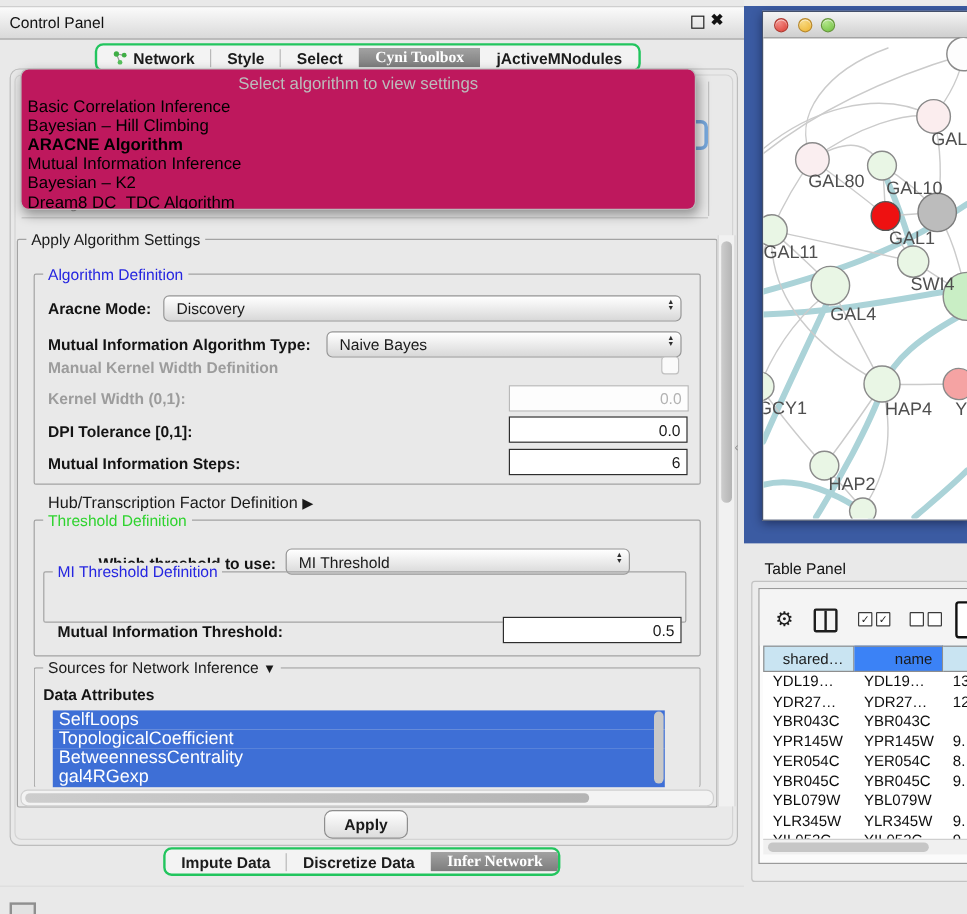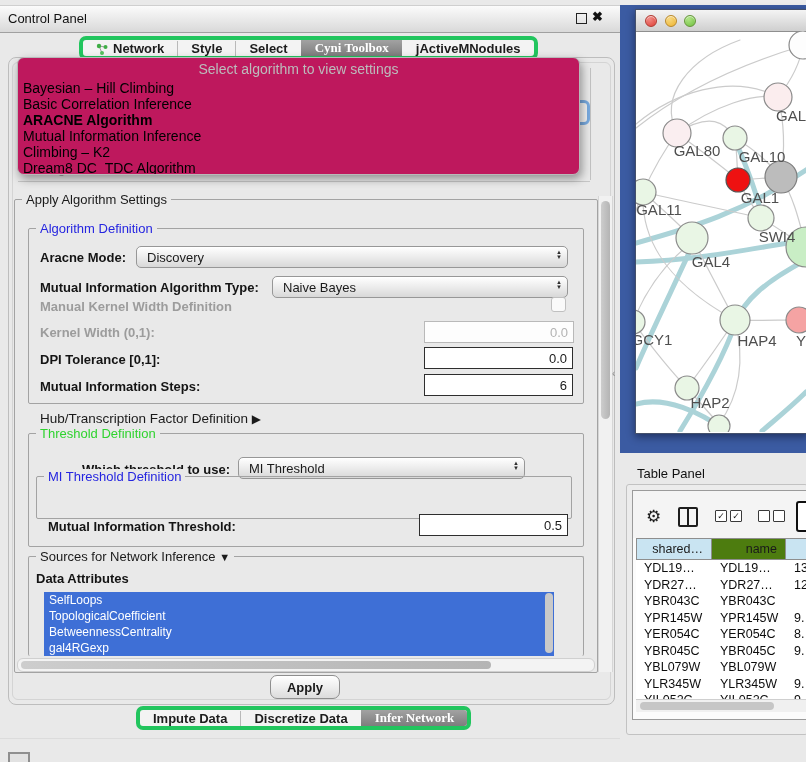--- a/index.html
+++ b/index.html
@@ -9,22 +9,22 @@
   
   #cp-titlebar{left:0;top:5px;width:620px;height:26px;background:linear-gradient(#fbfbfb,#d9d9d9);
                border-bottom:1px solid #a0a0a0;border-top:1px solid #cfcfcf;}
   #cp-title{left:8px;top:11px;font-size:13px;color:#111;}
   #float-btn{left:576px;top:13px;width:9px;height:9px;border:1.6px solid #222;background:transparent;}
   #close-btn{left:592px;top:9px;font-size:13px;font-weight:bold;color:#111;}
   .panel-border{border:1px solid #bdbdbd;border-radius:8px;}
   #outer-border{left:8px;top:57px;width:605px;height:646px;}
   #inner-border{left:12px;top:62px;width:597px;height:636px;border:1px solid #d4d4d4;border-radius:6px;}
   
-  .tstrip{display:flex;align-items:flex-end;height:24px;box-sizing:border-box;
-          border:4px solid #22c55e;border-radius:7px;background:#f3f3f3;overflow:hidden;}
+  .tstrip{display:flex;align-items:center;height:24px;box-sizing:border-box;
+          border:2px solid #22c55e;border-radius:7px;background:#f3f3f3;overflow:hidden;}
   .tab{display:flex;align-items:center;gap:5px;padding:0 13px;font-size:13px;font-weight:600;color:#1c1c1c;white-space:nowrap;}
   .tab + .tab{border-left:1px solid #b9b9b9;}
   .tab.sel{background:linear-gradient(#a2a2a2,#7d7d7d);color:#fff;border-left-color:transparent;font-family:Liberation Serif, serif;}
   .tab.sel + .tab{border-left-color:transparent;}
   #top-tabs{left:79px;top:36px;}
   #bottom-tabs{left:136px;top:706px;}
   
   #algo-dd{left:17px;top:57px;width:561px;height:116px;background:#be185d;border:1px solid #b9b9b9;
            border-radius:7px;box-shadow:2px 4px 10px rgba(0,0,0,.38);z-index:50;overflow:hidden;}
   #algo-ph{text-align:center;font-size:14px;color:#bcbcbc;padding-top:3px;height:19px;}
@@ -52,21 +52,21 @@
          justify-content:flex-end;padding-right:5px;box-sizing:content-box;}
   .field.en{border:1.6px solid #2e2e2e;}
   .field.dis{border:1px solid #b9b9b9;color:#b3b3b3;background:#fdfdfd;}
   .chk{width:13px;height:13px;border:1px solid #c0c0c0;border-radius:3px;background:#fafafa;}
   
   .sb-track-v{background:#f1f1f1;border-left:1px solid #d6d6d6;border-right:1px solid #d6d6d6;}
   .sb-thumb{background:linear-gradient(90deg,#cdcdcd,#b4b4b4);border-radius:5px;}
   .sb-track-h{background:#f3f3f3;border:1px solid #d0d0d0;border-radius:6px;}
   
   #attr-list{left:44px;top:592px;width:510px;}
-  .attr-item{height:16px;line-height:16px;background:#3e6fd6;color:#fff;font-size:12px;padding-left:5px;}
+  .attr-item{height:16px;line-height:16px;background:#3e6fd6;color:#fff;font-size:15px;padding-left:5px;}
   #attr-sb{left:545px;top:593px;width:8px;height:60px;background:#c9c9c9;border-radius:4px;}
   
   #apply-btn{left:270px;top:675px;width:68px;height:22px;border:1px solid #8e8e8e;border-radius:7px;
              background:linear-gradient(#ffffff,#dcdcdc);display:flex;align-items:center;justify-content:center;
              font-size:13px;font-weight:bold;}
   
   #desktop{left:620px;top:5px;width:186px;height:448px;background:#3b5ba2;}
   #topstrip{left:620px;top:0;width:186px;height:5px;background:#ececec;}
   #net-win{left:635px;top:9px;width:171px;height:423px;background:#fff;border:1px solid #44506b;
            box-shadow:0 3px 8px rgba(0,0,20,.45);overflow:hidden;}
@@ -87,21 +87,21 @@
   #cols-ic{left:45px;top:16px;width:16px;height:16px;border:2px solid #1d1d1d;border-radius:2px;}
   #cols-ic::after{content:"";position:absolute;left:7px;top:0;width:2px;height:16px;background:#1d1d1d;}
   .mini-chk{width:10px;height:10px;border:1.4px solid #3a3a3a;border-radius:1px;font-size:9px;line-height:10px;
             text-align:center;color:#1d1d1d;background:#fff;}
   #doc-ic{left:163px;top:10px;width:20px;height:27px;border:2.6px solid #101010;border-radius:3px;background:#fff;}
   .th-row{display:flex;position:absolute;left:3px;top:47px;width:171px;height:22px;font-size:12.5px;}
   .th{display:flex;align-items:center;justify-content:flex-end;padding-right:8px;box-sizing:border-box;
       border:1px solid #8e8e8e;border-left-width:0;}
   .th:first-child{border-left-width:1px;}
   .th-blue{background:#c9e4f2;}
-  .th-gray{background:#4d7c0f;}
+  .th-gray{background:#3b82f6;}
   #tbody{left:3px;top:69px;width:171px;height:141px;overflow:hidden;background:#fff;}
   .tr{display:flex;height:16.5px;align-items:center;font-size:12.5px;color:#0d0d0d;}
   .td{padding-left:8px;box-sizing:border-box;white-space:nowrap;overflow:hidden;}
   #tp-hsb{left:3px;top:208px;width:171px;height:12px;background:#f0f0f0;border-top:1px solid #cfcfcf;}
   #tp-hsb-thumb{left:4px;top:2px;width:134px;height:8px;background:#c6c6c6;border-radius:4px;}
   
   #splitter-mark{left:612px;top:368px;font-size:10px;color:#8a8a8a;}
   #mini-sq{left:8px;top:752px;width:18px;height:14px;border:2px solid #8f8f8f;background:#e2e2e2;}
   #bottom-line{left:0;top:738px;width:620px;height:1px;background:#dcdcdc;}
   svg text{font-family:"Liberation Sans",sans-serif;}
@@ -145,25 +145,25 @@
     </div>
 
   <div class="abs" id="bg-vline"></div>
   <div class="abs" id="bg-hline"></div>
   <div class="abs" id="focus-sliver"></div>
   <div class="abs" id="bg-combo-sliver"><span>gal-filtered.sif default node</span></div>
 
   <div class="abs" id="algo-dd">
     <div id="algo-ph">Select algorithm to view settings</div>
     <div id="algo-items">
+        <div class="dd-item">Basic Correlation Inference</div>
         <div class="dd-item">Bayesian – Hill Climbing</div>
-        <div class="dd-item">Basic Correlation Inference</div>
         <div class="dd-item bold">ARACNE Algorithm</div>
         <div class="dd-item">Mutual Information Inference</div>
-        <div class="dd-item">Climbing – K2</div>
+        <div class="dd-item">Bayesian – K2</div>
         <div class="dd-item">Dream8 DC_TDC Algorithm</div>
       </div>
   </div>
 
   <div class="abs gb" style="left:14px;top:199px;width:582px;height:472px;">
     <span class="gb-t">Apply Algorithm Settings</span>
   </div>
 
   <div class="abs sb-track-v" style="left:598px;top:196px;width:13px;height:476px;">
     <div class="sb-thumb abs" style="left:1.5px;top:5px;width:9px;height:218px;"></div>

